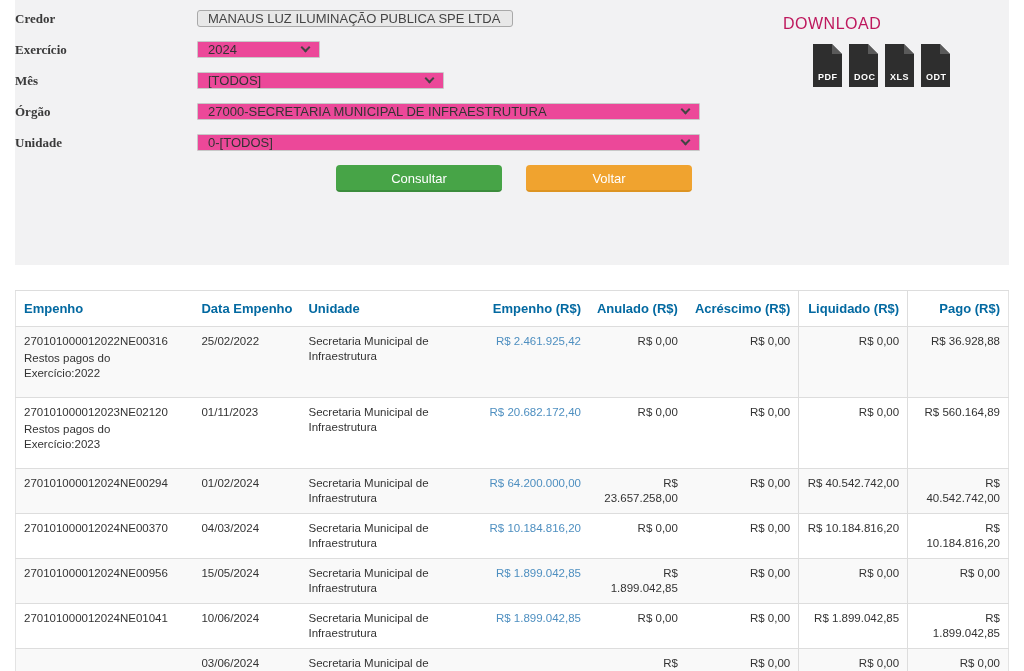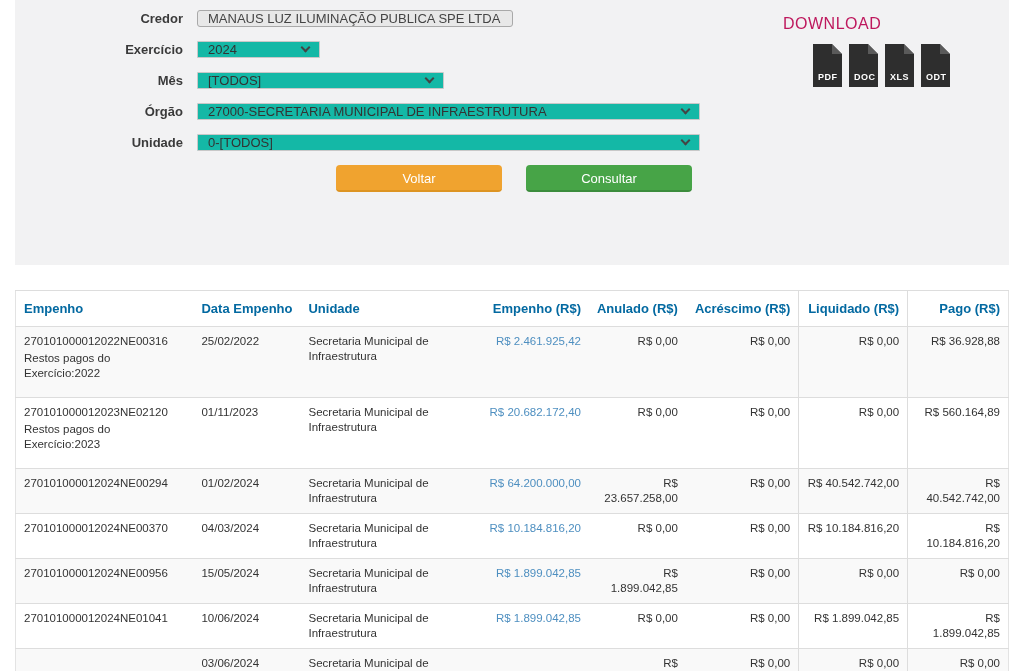--- a/index.html
+++ b/index.html
@@ -3,27 +3,27 @@
 <meta charset="utf-8">
 <style>
   * { margin:0; padding:0; box-sizing:border-box; }
   html,body { width:1024px; height:671px; overflow:hidden; background:#fff;
     font-family:"Liberation Sans", sans-serif; }
 
   
   .panel { position:relative; margin-left:15px; width:994px; height:265px;
     background:#f2f2f3; padding-top:10px; }
   .form-row { display:flex; align-items:center; margin-bottom:14px; }
-  .form-label { width:168px; text-align:right; font-weight:bold; font-size:13px;
-    color:#3a3a3a; margin-right:14px; flex:0 0 168px; }
+  .form-label { width:168px; text-align:left; font-weight:bold; font-size:13px;
+    color:#3a3a3a; margin-right:14px; flex:0 0 168px;font-family:Liberation Serif, serif; }
   .control { height:17px; display:flex; align-items:center; font-size:13px;
     color:#333; padding:0 10px; }
   .text-input { background:#e8e8e8; border:1px solid #a9a9a9; border-radius:3px;
     width:316px; color:#444; }
-  .select-box { background:#14b8a6; border:1px solid #c8c8c8; border-radius:1px;
+  .select-box { background:#ec4899; border:1px solid #c8c8c8; border-radius:1px;
     justify-content:space-between; cursor:pointer; }
   .w-exercicio { width:123px; }
   .w-mes { width:247px; }
   .w-wide { width:503px; }
   .chevron { width:7px; height:7px; border-right:2px solid #444;
     border-bottom:2px solid #444; transform:rotate(45deg); margin-left:8px;
     margin-top:-4px; flex:0 0 auto; }
   .btn-row { margin-left:321px; display:flex; gap:24px; margin-top:13px; }
   .btn { width:166px; height:27px; border:none; border-radius:4px; color:#fff;
     font-size:13px; font-family:"Liberation Sans", sans-serif; cursor:pointer;
@@ -94,22 +94,22 @@
 
   <div class="form-row">
     <div class="form-label">Unidade</div>
     <div class="control select-box w-wide">
       <span>0-[TODOS]</span>
       <span class="chevron"></span>
     </div>
   </div>
 
   <div class="btn-row">
+    <button class="btn btn-green">Consultar</button>
     <button class="btn btn-orange">Voltar</button>
-    <button class="btn btn-green">Consultar</button>
   </div>
 
   <div class="download">
     <div class="download-title">DOWNLOAD</div>
     <div class="icons">
       <div class="file-icon">
         <span class="fold"></span>
         <span class="ext">PDF</span>
       </div>
       <div class="file-icon">

